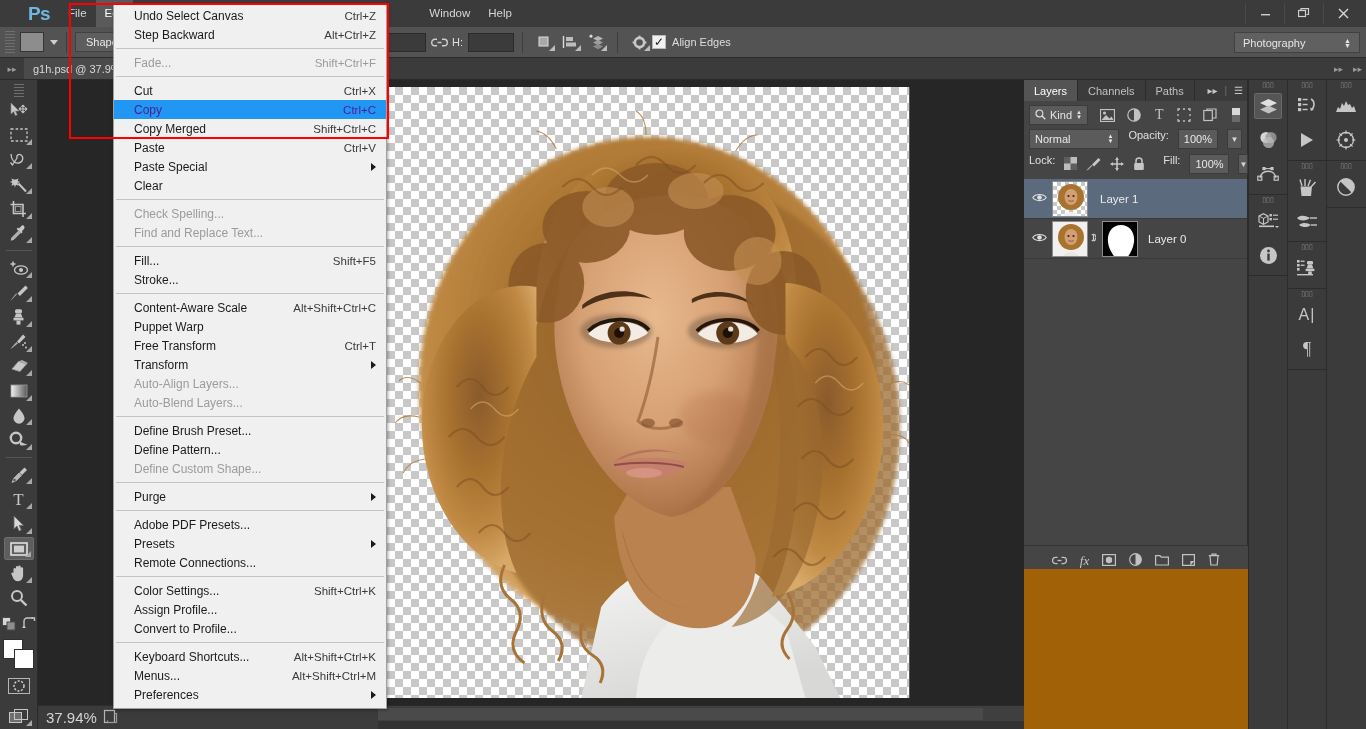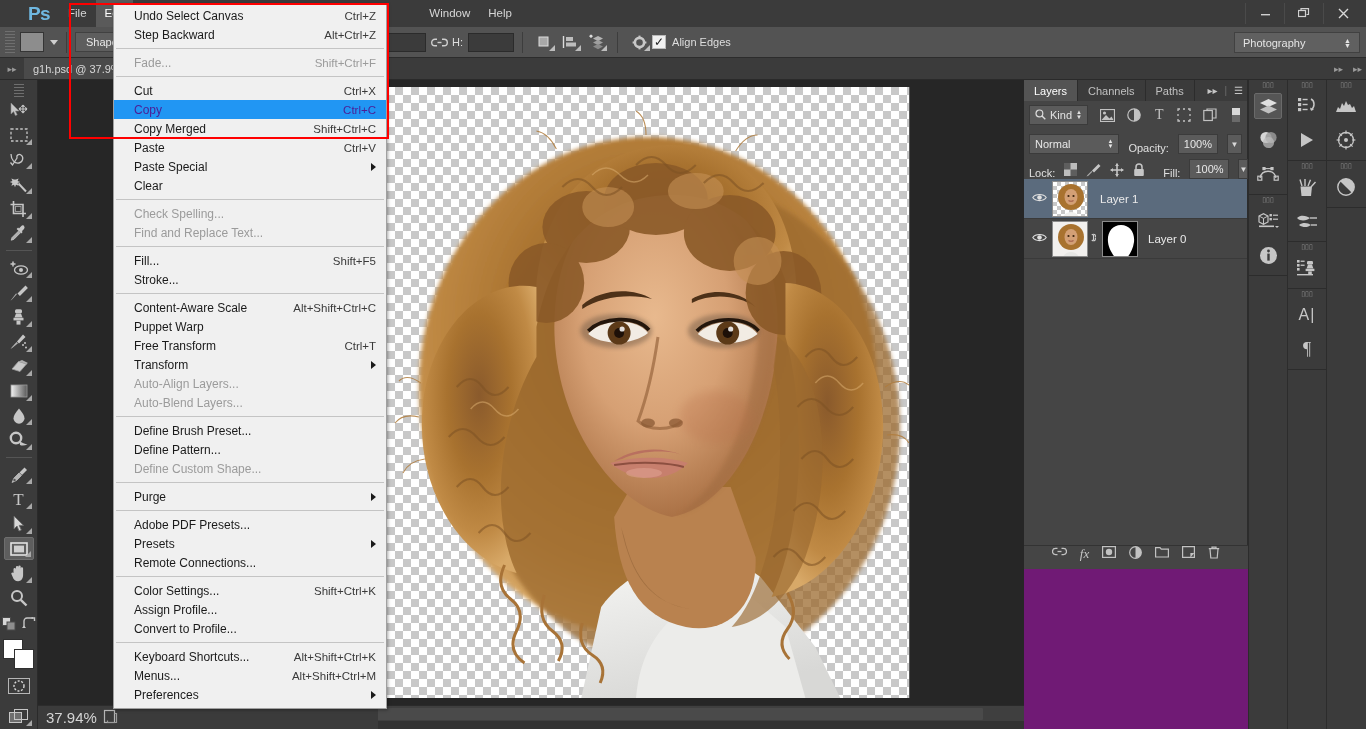--- a/index.html
+++ b/index.html
@@ -181,21 +181,21 @@
   .statusbar {
     position: absolute; left: 38px; top: 705px; width: 986px; height: 24px;
     background: #3b3b3b; display: flex; align-items: center; gap: 6px;
     padding-left: 8px; border-top: 1px solid #2c2c2c;
   }
   .zoom-val { font-size: 15px; color: #d4d4d4; }
 
   
   .right-dock {
     position: absolute; left: 1024px; top: 80px; width: 342px; height: 649px;
-    background: #701a75;
+    background: #a16207;
     padding-left: 8px;
   }
   .layers-panel {
     position: absolute; left: 0; top: 0; width: 224px; height: 489px;
     background: #454545; border-right: 1px solid #2c2c2c;
   }
   .panel-tabs {
     height: 21px; background: #3b3b3b; display: flex; align-items: stretch;
     position: relative;
   }
@@ -215,21 +215,21 @@
   .kind-select {
     width: 72px; height: 20px; background: #5b5b5b; border: 1px solid #3b3b3b;
     display: flex; align-items: center; gap: 4px; padding: 0 5px;
     font-size: 11px; color: #e2e2e2;
   }
   .filt-icon {
     width: 21px; height: 21px; display: flex; align-items: center;
     justify-content: center; color: #c2c2c2; font-size: 12px;
   }
   .blend-row, .lock-row {
-    height: 25px; display: flex; align-items: flex-end; gap: 9px; padding: 0 5px;
+    height: 25px; display: flex; align-items: flex-start; gap: 9px; padding: 0 5px;
   }
   .blend-select {
     width: 113px; height: 20px; background: #5b5b5b; border: 1px solid #3b3b3b;
     display: flex; align-items: center; justify-content: space-between;
     padding: 0 5px; font-size: 11px; color: #e8e8e8;
   }
   .num-field {
     height: 20px; background: #5b5b5b; border: 1px solid #3b3b3b;
     font-size: 11px; color: #e8e8e8; padding: 0 5px;
     display: flex; align-items: center;
@@ -260,21 +260,21 @@
   .thumb.plain { background: #fff; }
   .mask-thumb {
     width: 36px; height: 36px; border: 1px solid #8b8b8b; flex: none;
     background: #000; margin-left: 3px; position: relative; overflow: hidden;
   }
   .link-mini { width: 11px; text-align: center; color: #cfcfcf; font-size: 9px; }
   .layer-name { margin-left: 12px; font-size: 11.5px; color: #eaeaea; }
   .layer-footer {
     position: absolute; left: 0; bottom: 0; width: 224px; height: 24px;
     background: #454545; border-top: 1px solid #333;
-    display: flex; align-items: flex-start; justify-content: center; gap: 13px;
+    display: flex; align-items: flex-end; justify-content: center; gap: 13px;
     color: #c6c6c6; font-size: 12px;
   }
   .icon-dock {
     position: absolute; left: 224px; top: 0; width: 118px; height: 649px;
     background: #3b3b3b; display: flex;
   }
   .dock-col {
     width: 39px; border-left: 1px solid #2c2c2c; display: flex;
     flex-direction: column; align-items: center;
   }

